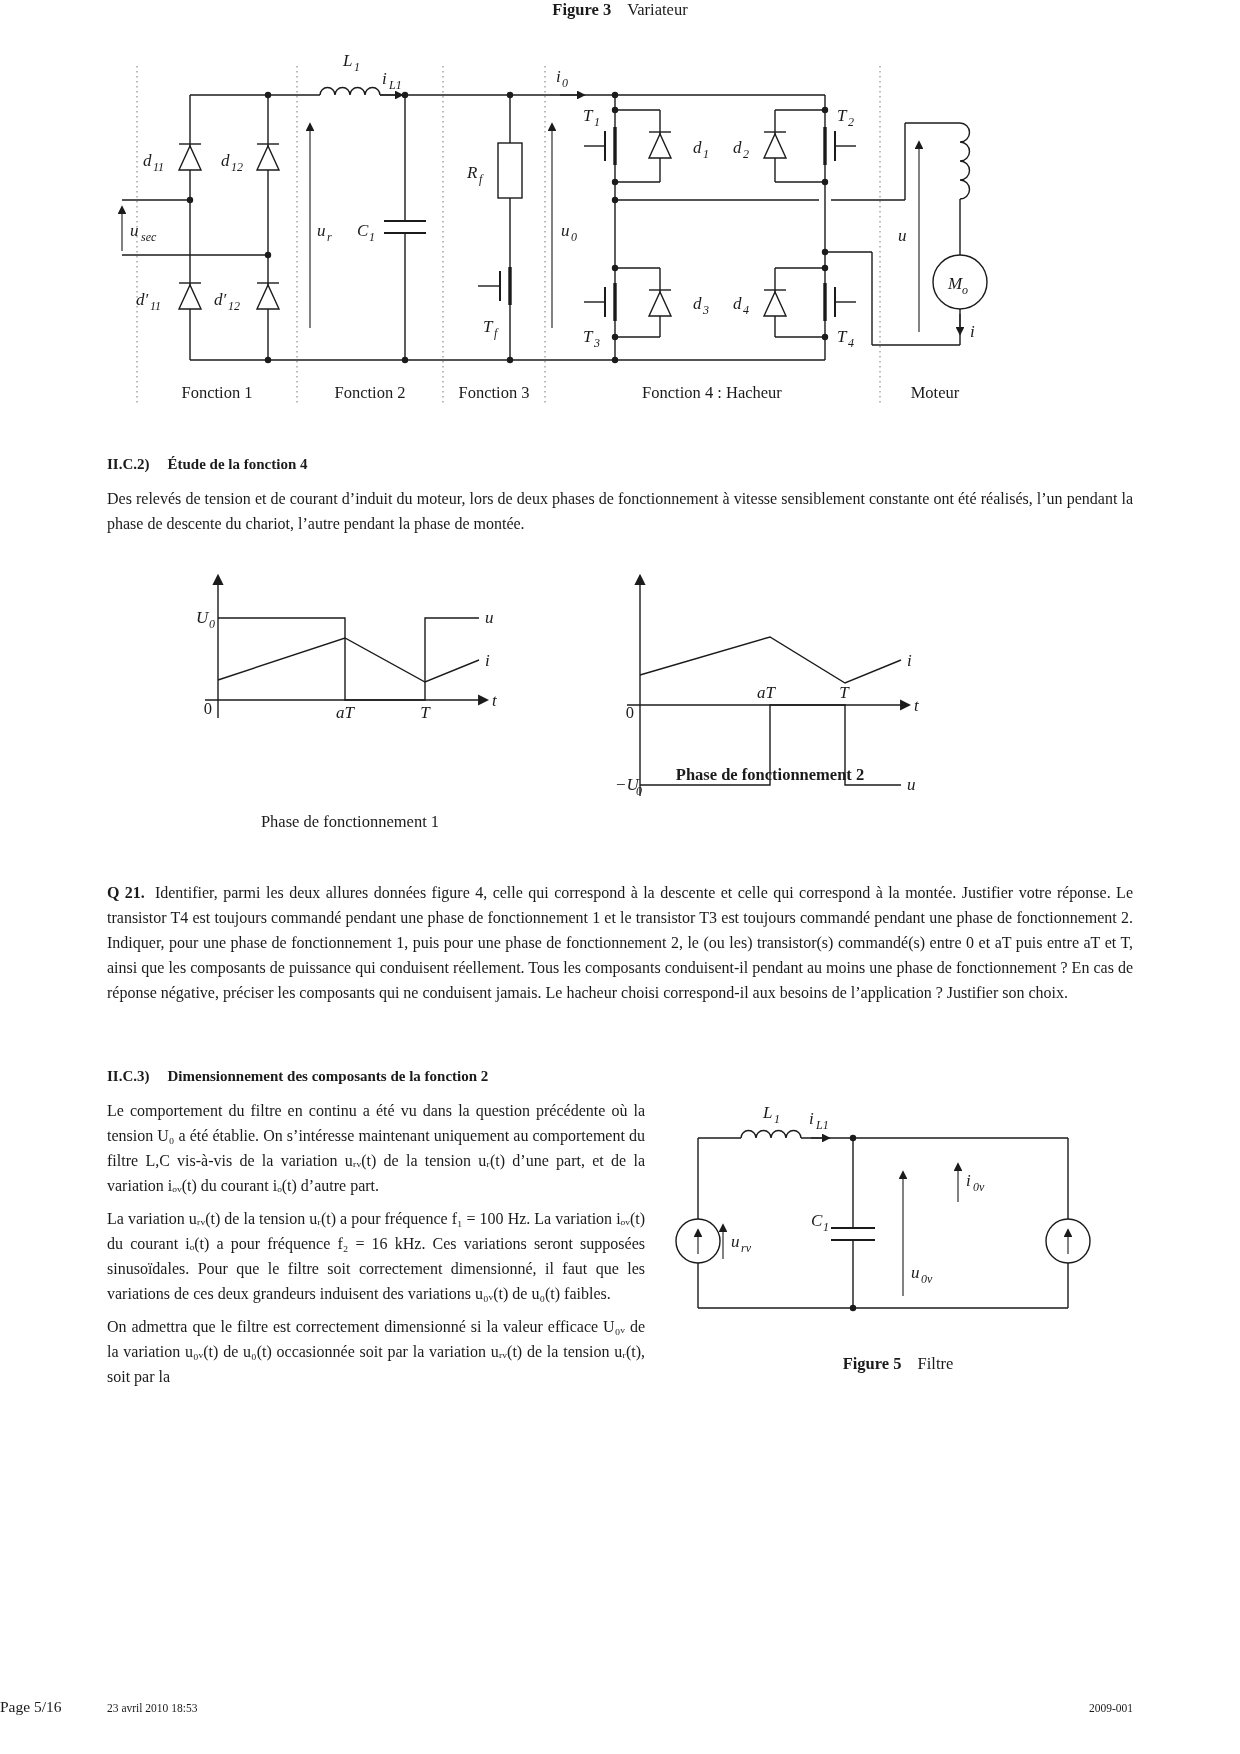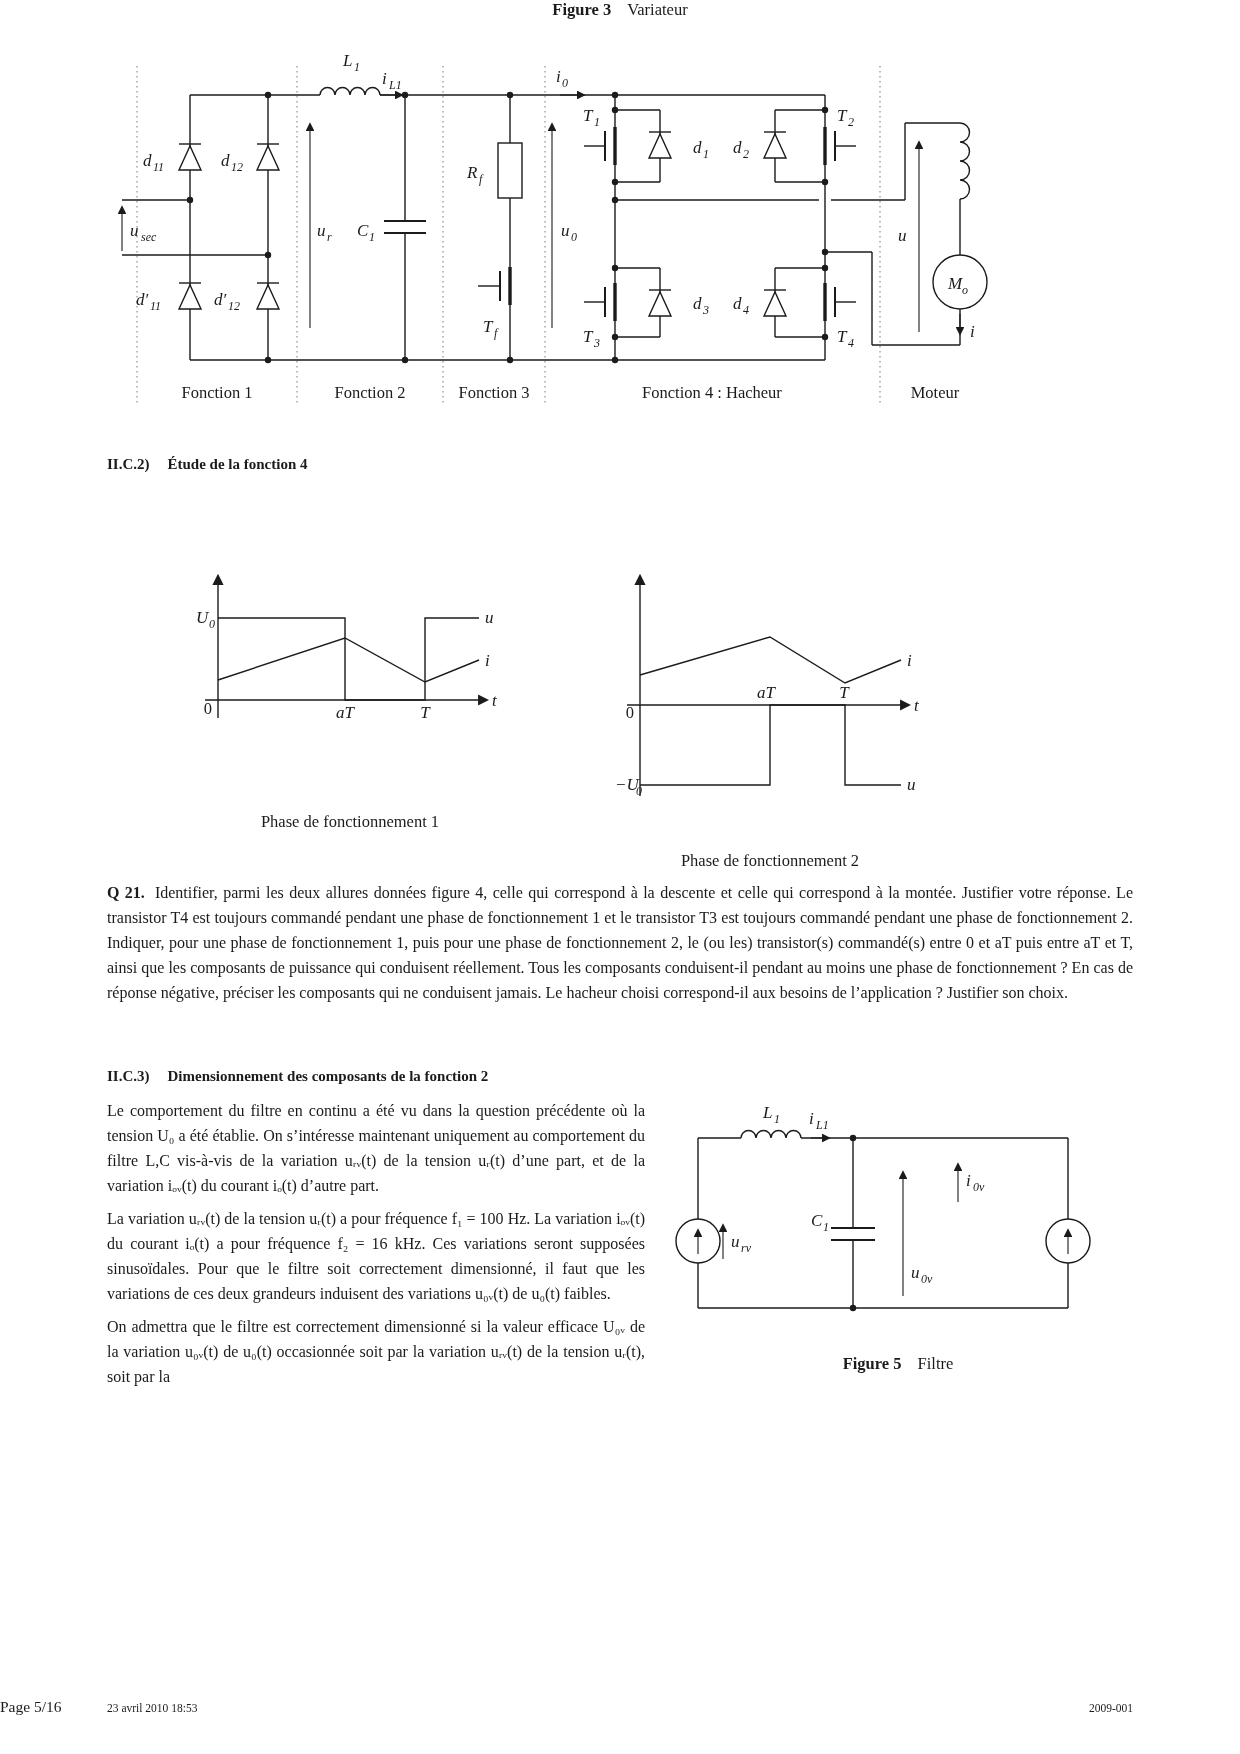--- a/index.html
+++ b/index.html
@@ -258,20 +258,21 @@
     <text class="cap mid" x="935" y="398">Moteur</text>
   </svg>
 
   <div class="abs figcap" style="left:0;top:418;width:1240px;">
     <b>Figure 3</b><span>Variateur</span>
   </div>
 
   <div class="abs sect" style="left:107px;top:456px;">
     <span class="num">II.C.2)</span><span>Étude de la fonction 4</span>
   </div>
+  <p class="abs body" style="left:107px;top:486px;width:1026px;">Des relevés de tension et de courant d’induit du moteur, lors de deux phases de fonctionnement à vitesse sensiblement constante ont été réalisés, l’un pendant la phase de descente du chariot, l’autre pendant la phase de montée.</p>
 
   <svg class="abs" style="left:195px;top:568px;" width="310" height="170" viewBox="0 0 310 170">
     <defs>
       <marker id="a4l" viewBox="0 0 10 10" refX="8" refY="5" markerWidth="8" markerHeight="8" orient="auto">
         <path d="M0,0 L10,5 L0,10 z" fill="#1b1b1b"></path>
       </marker>
     </defs>
     <line class="w" x1="23" y1="150" x2="23" y2="8" marker-end="url(#a4l)"></line>
     <line class="w" x1="10" y1="132" x2="292" y2="132" marker-end="url(#a4l)"></line>
     <polyline class="w" points="23,50 150,50 150,132 230,132 230,50 284,50"></polyline>
@@ -300,21 +301,21 @@
     <text class="lbl" x="0" y="222">−U</text>
     <text class="sub" x="21" y="227">0</text>
     <text class="lbl mid" x="151" y="130">aT</text>
     <text class="lbl mid" x="229" y="130">T</text>
     <text class="lbl" x="299" y="143">t</text>
     <text class="lbl" x="292" y="98">i</text>
     <text class="lbl" x="292" y="222">u</text>
   </svg>
 
   <div class="abs phasecap" style="left:195px;top:812px;width:310px;">Phase de fonctionnement 1</div>
-  <div class="abs phasecap" style="left:615px;top:851px;width:310px;">Phase de fonctionnement 2</div>
+  <div class="abs phasecap" style="left:615px;top:765px;width:310px;font-weight:bold;">Phase de fonctionnement 2</div>
 
 
   <p class="abs body q" style="left:107px;top:880px;width:1026px;">
     <b>Q 21.</b><span>Identifier, parmi les deux allures données figure 4, celle qui correspond à la descente et celle qui correspond à la montée. Justifier votre réponse. Le transistor T4 est toujours commandé pendant une phase de fonctionnement 1 et le transistor T3 est toujours commandé pendant une phase de fonctionnement 2. Indiquer, pour une phase de fonctionnement 1, puis pour une phase de fonctionnement 2, le (ou les) transistor(s) commandé(s) entre 0 et aT puis entre aT et T, ainsi que les composants de puissance qui conduisent réellement. Tous les composants conduisent-il pendant au moins une phase de fonctionnement ? En cas de réponse négative, préciser les composants qui ne conduisent jamais. Le hacheur choisi correspond-il aux besoins de l’application ? Justifier son choix.</span>
   </p>
 
   <div class="abs sect" style="left:107px;top:1068px;">
     <span class="num">II.C.3)</span><span>Dimensionnement des composants de la fonction 2</span>
   </div>
 

